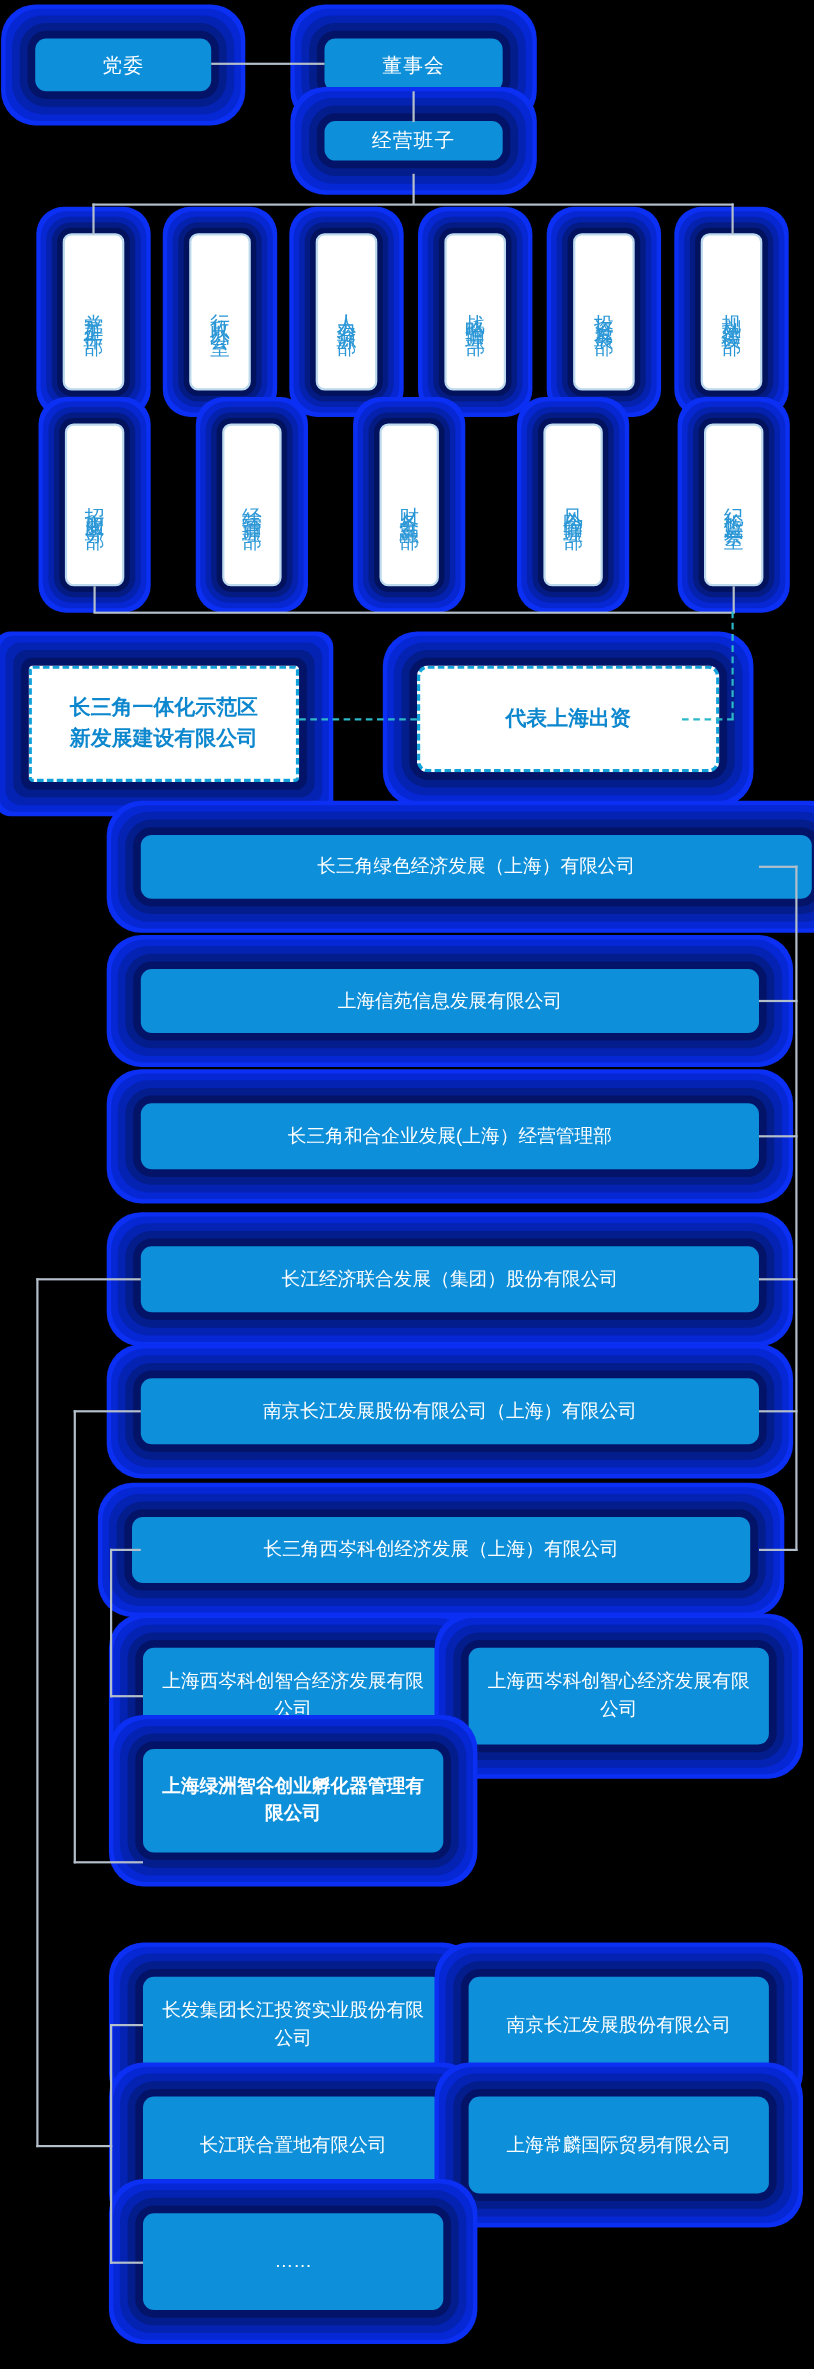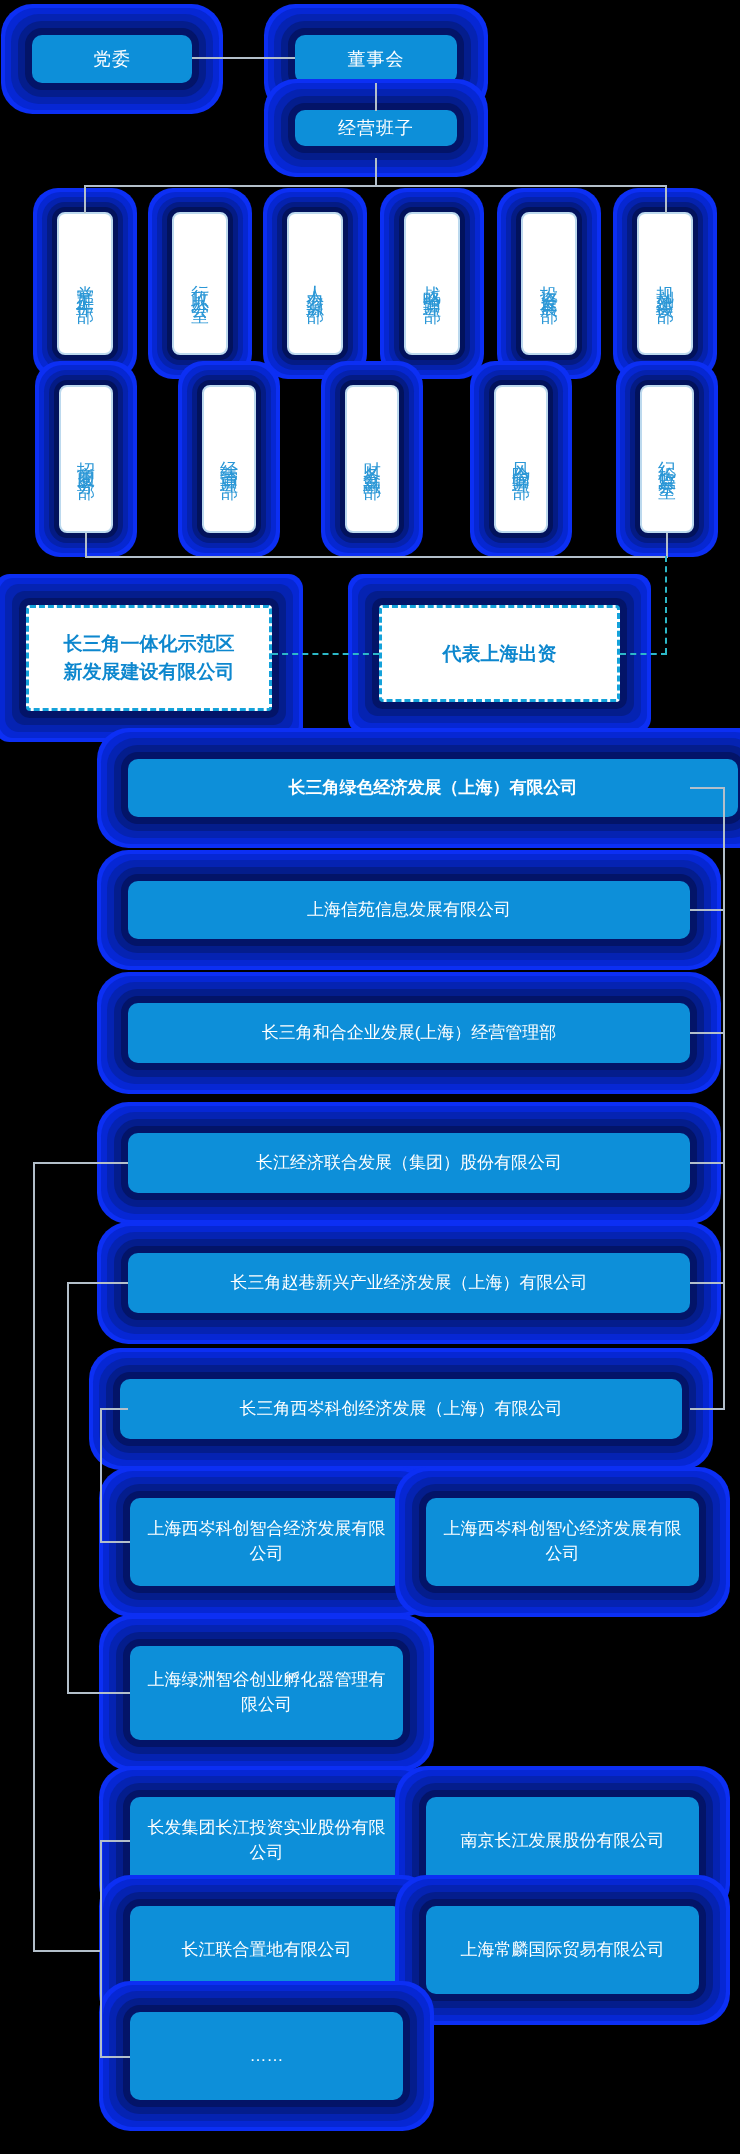--- a/index.html
+++ b/index.html
@@ -51,33 +51,33 @@
   <div class="wbox" style="left:59px;top:385px;width:54px;height:148px;">招商服务部</div>
   <div class="wbox" style="left:202px;top:385px;width:54px;height:148px;">经营管理部</div>
   <div class="wbox" style="left:345px;top:385px;width:54px;height:148px;">财务金融部</div>
   <div class="wbox" style="left:494px;top:385px;width:54px;height:148px;">风险管理部</div>
   <div class="wbox" style="left:640px;top:385px;width:54px;height:148px;">纪检监察室</div>
 
   <div class="dbox" style="left:26px;top:605px;width:246px;height:106px;">
     <span>长三角一体化示范区</span>
     <span>新发展建设有限公司</span>
   </div>
-  <div class="dbox" style="left:379px;top:605px;width:241px;height:97px;">代表上海出资</div>
+  <div class="dbox" style="left:379px;top:605px;width:275px;height:97px;border-radius:10px;">代表上海出资</div>
 
-  <div class="gbox" style="left:128px;top:759px;width:610px;height:58px;font-weight:bold;">长三角绿色经济发展（上海）有限公司</div>
+  <div class="gbox" style="left:128px;top:759px;width:610px;height:58px;">长三角绿色经济发展（上海）有限公司</div>
   <div class="gbox" style="left:128px;top:881px;width:562px;height:58px;">上海信苑信息发展有限公司</div>
   <div class="gbox" style="left:128px;top:1003px;width:562px;height:60px;">长三角和合企业发展(上海）经营管理部</div>
   <div class="gbox" style="left:128px;top:1133px;width:562px;height:60px;">长江经济联合发展（集团）股份有限公司</div>
-  <div class="gbox" style="left:128px;top:1253px;width:562px;height:60px;">长三角赵巷新兴产业经济发展（上海）有限公司</div>
+  <div class="gbox" style="left:128px;top:1253px;width:562px;height:60px;">南京长江发展股份有限公司（上海）有限公司</div>
   <div class="gbox" style="left:120px;top:1379px;width:562px;height:60px;">长三角西岑科创经济发展（上海）有限公司</div>
 
   <div class="gbox" style="left:130px;top:1498px;width:273px;height:88px;">上海西岑科创智合经济发展有限公司</div>
   <div class="gbox" style="left:426px;top:1498px;width:273px;height:88px;">上海西岑科创智心经济发展有限公司</div>
 
-  <div class="gbox" style="left:130px;top:1646px;width:273px;height:94px;">上海绿洲智谷创业孵化器管理有限公司</div>
+  <div class="gbox" style="left:130px;top:1590px;width:273px;height:94px;font-weight:bold;">上海绿洲智谷创业孵化器管理有限公司</div>
 
   <div class="gbox" style="left:130px;top:1797px;width:273px;height:88px;">长发集团长江投资实业股份有限公司</div>
   <div class="gbox" style="left:426px;top:1797px;width:273px;height:88px;">南京长江发展股份有限公司</div>
 
   <div class="gbox" style="left:130px;top:1906px;width:273px;height:88px;">长江联合置地有限公司</div>
   <div class="gbox" style="left:426px;top:1906px;width:273px;height:88px;">上海常麟国际贸易有限公司</div>
 
   <div class="gbox" style="left:130px;top:2012px;width:273px;height:88px;">……</div>
 
   <div class="ln" style="left:192px;top:57px;width:103px;height:2px;"></div>

